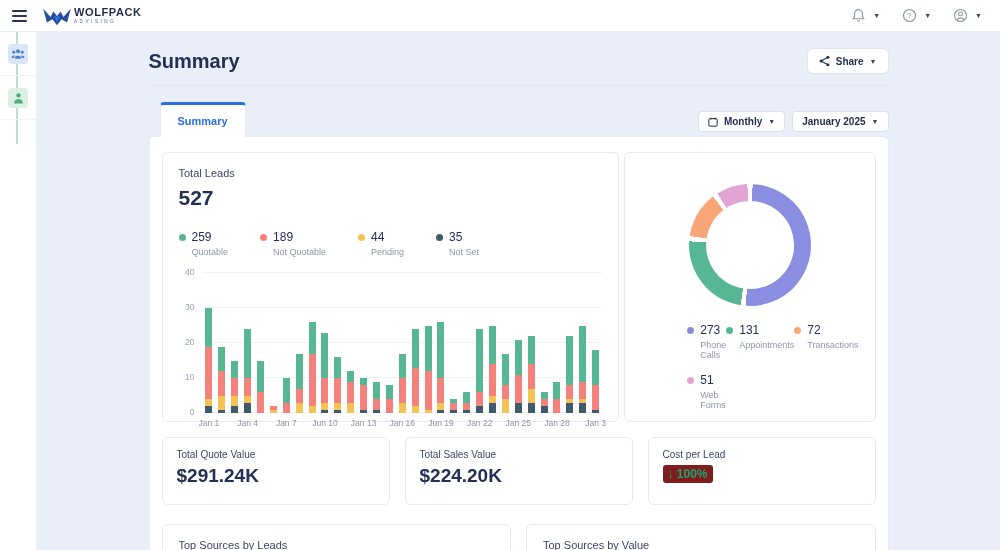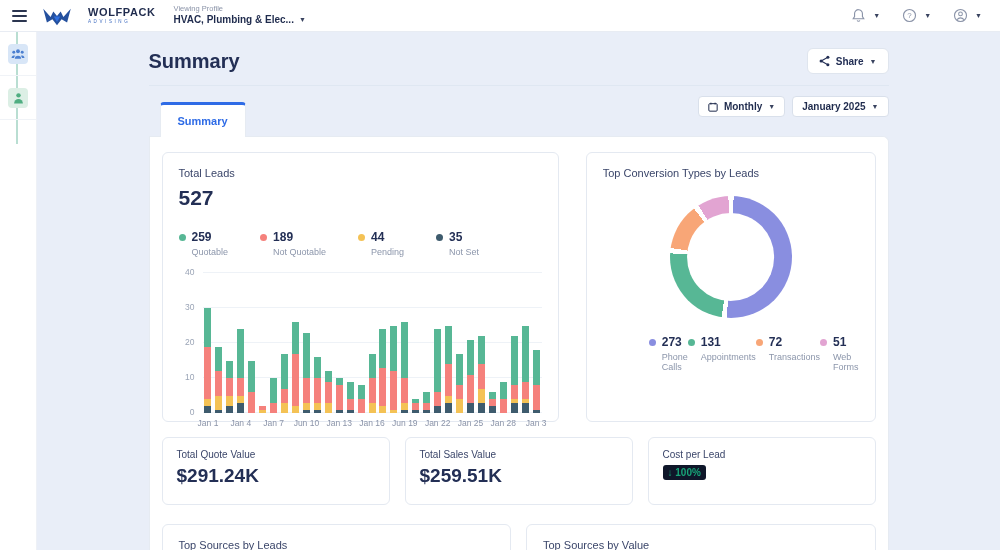--- a/index.html
+++ b/index.html
@@ -5,21 +5,21 @@
   * { margin:0; padding:0; box-sizing:border-box; }
   html,body { width:1000px; height:550px; overflow:hidden; background:#e9eef8;
     font-family:"Liberation Sans", sans-serif; color:#232f55; }
 
   
   .header { position:absolute; top:0; left:0; right:0; height:32px; background:#fff;
     border-bottom:1px solid #e8ecf3; display:flex; align-items:center; z-index:20; }
   .hamburger { width:34px; display:flex; flex-direction:column; gap:3px; align-items:center;
     cursor:pointer; padding-left:4px; }
   .hamburger div { width:15px; height:2px; background:#2b3550; border-radius:1px; }
-  .logo-wrap { display:flex; align-items:center; gap:16px; margin-left:8px; }
+  .logo-wrap { display:flex; align-items:center; gap:2px; margin-left:8px; }
   .logo-text { display:flex; flex-direction:column; line-height:1; }
   .logo-name { font-size:11px; font-weight:bold; letter-spacing:.6px; color:#1f2b4d; }
   .logo-sub { font-size:4.5px; letter-spacing:2.6px; color:#3f6cc0; margin-top:2px; }
   .profile-block { margin-left:18px; line-height:1.15; cursor:pointer; }
   .profile-label { font-size:7.5px; color:#8a93a8; }
   .profile-name { font-size:10px; font-weight:bold; color:#1f2b4d; display:flex; align-items:center; gap:5px; }
   .caret { font-size:7px; color:#39435f; }
   .main-nav { display:flex; align-items:center; gap:10px; margin-left:118px; }
   .nav-item { font-size:11px; font-weight:bold; color:#1f2b4d; padding:5px 10px; border-radius:4px;
     cursor:pointer; display:flex; align-items:center; gap:5px; }
@@ -47,67 +47,67 @@
   .page-title { font-size:20px; font-weight:bold; color:#232f55; }
   .share-btn { background:#fff; border:1px solid #dfe5ee; border-radius:6px; padding:6px 11px;
     font-size:10px; font-weight:bold; color:#232f55; display:flex; align-items:center; gap:6px; cursor:pointer; }
   .divider { border-bottom:1px solid #dfe7f2; margin-top:8px; }
 
   
   .tabs-row { margin-top:16px; height:35px; display:flex; align-items:flex-end; position:relative; z-index:3; }
   .tab { height:35px; background:#fff; border:1px solid #e6ebf2; border-bottom:none;
     border-top:3px solid #2e6be6; border-radius:4px 4px 0 0; padding:0 17px; margin-left:11px;
     display:flex; align-items:center; font-size:11px; font-weight:bold; color:#2e6be6; cursor:pointer; }
-  .tabs-right { margin-left:auto; display:flex; gap:7px; align-items:center; margin-bottom:20px; }
+  .tabs-right { margin-left:auto; display:flex; gap:7px; align-items:center; margin-bottom:5px; }
   .drop-btn { background:#fff; border:1px solid #d9e0eb; border-radius:4px; padding:4px 9px;
     font-size:10px; font-weight:bold; color:#1f2b4d; display:flex; align-items:center; gap:6px; cursor:pointer; }
 
   
   .panel { background:#fff; border:1px solid #e6ebf2; border-bottom:none; border-radius:0 6px 0 0;
     margin-top:-1px; padding:15px 12px 30px 12px; min-height:420px; position:relative; z-index:2; }
   .card { background:#fff; border:1px solid #e4e9f1; border-radius:6px; }
-  .row1 { display:flex; gap:27px; }
+  .row1 { display:flex; gap:5px; }
   .leads-card { width:475px; height:270px; padding:14px 16px; }
   .donut-card { flex:1; height:270px; padding:14px 16px; }
   .card-title { font-size:11px; color:#3b466a; }
   .big-num { font-size:21px; font-weight:bold; color:#232f55; margin-top:7px; }
 
   .legend-row { display:flex; gap:32px; margin-top:20px; }
   .lg-item { display:flex; flex-direction:column; }
   .lg-head { display:flex; align-items:center; gap:6px; }
   .lg-dot { width:7px; height:7px; border-radius:50%; }
-  .lg-val { font-size:12px; font-weight:bold; color:#232f55; }
+  .lg-val { font-size:12px; font-weight:normal; color:#232f55; }
   .lg-lab { font-size:9px; color:#8c96ab; margin-left:13px; margin-top:3px; }
 
   
   .chart-wrap { display:flex; margin-top:16px; }
   .ylabels { width:24px; position:relative; height:140px; }
   .ylab { position:absolute; right:8px; font-size:8.5px; color:#9aa4b6; }
   .plot { flex:1; position:relative; height:140px; }
   .gridline { position:absolute; left:0; right:0; height:1px; background:#eef2f7; }
   .bars { position:absolute; inset:0; display:flex; }
   .bar-cell { flex:1; display:flex; align-items:flex-end; justify-content:center; position:relative; }
   .bar { width:7px; display:flex; flex-direction:column-reverse; }
   .seg { width:100%; }
   .xtick { position:absolute; bottom:-15px; left:50%; transform:translateX(-50%);
     font-size:8.5px; color:#8b94a9; white-space:nowrap; }
 
   
   .donut { width:122px; height:122px; border-radius:50%; margin:17px auto 0; position:relative; }
   .donut-hole { position:absolute; left:50%; top:50%; width:72%; height:72%;
     transform:translate(-50%,-50%); background:#fff; border-radius:50%; }
-  .donut-legend { display:grid; grid-template-columns:1fr 1fr 1fr 1fr; row-gap:13px;
+  .donut-legend { display:grid; grid-template-columns:1fr 1fr 1fr; row-gap:13px;
     margin-top:17px; padding-left:46px; }
 
   
   .stats-row { display:flex; gap:15px; margin-top:15px; }
   .stat-card { flex:1; height:68px; padding:11px 14px; }
   .stat-label { font-size:10px; color:#3b466a; }
   .stat-value { font-size:19px; font-weight:bold; color:#232f55; margin-top:5px; }
-  .badge { display:inline-block; background:#0f172a; color:#18a478; font-size:10px; font-weight:bold;
+  .badge { display:inline-block; background:#7f1d1d; color:#18a478; font-size:12px; font-weight:bold;
     border-radius:3px; padding:2px 5px; margin-top:5px; }
 
   
   .bottom-row { display:flex; gap:15px; margin-top:19px; }
   .bottom-card { flex:1; height:90px; padding:14px 16px; }
 
   svg { display:block; }
 </style>
 </head>
 <body>
@@ -119,27 +119,20 @@
       <div></div>
     </div>
   <div class="logo-wrap">
     <svg width="30" height="22" viewBox="0 0 32 24">
       <path d="M1 4 L9 13 L12 7 L16 12 L20 7 L23 13 L31 4 L27 19 L21 15.5 L16 22 L11 15.5 L5 19 Z" fill="#24509e"></path>
       <path d="M12.5 12.5 L16 18.5 L19.5 12.5 Z" fill="#2f6fe0"></path>
     </svg>
     <div class="logo-text">
       <span class="logo-name">WOLFPACK</span>
       <span class="logo-sub">ADVISING</span>
-    </div>
-  </div>
-  <div class="profile-block">
-    <div class="profile-label">Viewing Profile</div>
-    <div class="profile-name">
-      <span>HVAC, Plumbing &amp; Elec...</span>
-      <span class="caret">▼</span>
     </div>
   </div>
   <div class="spacer"></div>
   <div class="header-icons">
     <div class="hicon">
       <svg width="15" height="15" viewBox="0 0 16 16">
         <path d="M8 1.8 a4.2 4.2 0 0 1 4.2 4.2 v3.2 l1.4 2.2 H2.4 l1.4 -2.2 V6 A4.2 4.2 0 0 1 8 1.8 Z" fill="none" stroke="#8a93a8" stroke-width="1.2"></path>
         <path d="M6.6 13.2 a1.5 1.5 0 0 0 2.8 0" fill="none" stroke="#8a93a8" stroke-width="1.2"></path>
       </svg>
       <span class="caret">▼</span>
@@ -505,21 +498,20 @@
                       <div class="seg" style="height: 24.5px; background: rgb(245, 129, 124);"></div>
                       <div class="seg" style="height: 35px; background: rgb(87, 183, 149);"></div>
                     </div>
                     <div class="xtick">Jan 3</div>
                   </div>
                 </div>
               </div>
           </div>
         </div>
         <div class="card donut-card">
-          <div class="card-title">Top Conversion Types by Leads</div>
           <div class="donut" style="background: conic-gradient(rgb(255, 255, 255) 0%, rgb(255, 255, 255) 0.7%, rgb(137, 142, 224) 0.7%, rgb(137, 142, 224) 51.1027%, rgb(255, 255, 255) 51.1027%, rgb(255, 255, 255) 51.8027%, rgb(255, 255, 255) 51.8027%, rgb(255, 255, 255) 52.5027%, rgb(87, 183, 149) 52.5027%, rgb(87, 183, 149) 75.9603%, rgb(255, 255, 255) 75.9603%, rgb(255, 255, 255) 76.6603%, rgb(255, 255, 255) 76.6603%, rgb(255, 255, 255) 77.3603%, rgb(248, 166, 119) 77.3603%, rgb(248, 166, 119) 89.6226%, rgb(255, 255, 255) 89.6226%, rgb(255, 255, 255) 90.3226%, rgb(255, 255, 255) 90.3226%, rgb(255, 255, 255) 91.0226%, rgb(226, 164, 210) 91.0226%, rgb(226, 164, 210) 99.3%, rgb(255, 255, 255) 99.3%, rgb(255, 255, 255) 100%);">
             <div class="donut-hole"></div>
           </div>
           <div class="donut-legend">
               <div class="lg-item">
                 <div class="lg-head">
                   <div class="lg-dot" style="background: rgb(137, 142, 224);"></div>
                   <span class="lg-val">273</span>
                 </div>
                 <div class="lg-lab">Phone Calls</div>
@@ -548,21 +540,21 @@
             </div>
         </div>
       </div>
       <div class="stats-row">
           <div class="card stat-card">
             <div class="stat-label">Total Quote Value</div>
             <div class="stat-value">$291.24K</div>
           </div>
           <div class="card stat-card">
             <div class="stat-label">Total Sales Value</div>
-            <div class="stat-value">$259.51K</div>
+            <div class="stat-value">$224.20K</div>
           </div>
           <div class="card stat-card"><div class="stat-label">Cost per Lead</div><div class="badge">↓ 100%</div></div>
         </div>
       <div class="bottom-row">
           <div class="card bottom-card">
             <div class="card-title">Top Sources by Leads</div>
           </div>
           <div class="card bottom-card">
             <div class="card-title">Top Sources by Value</div>
           </div>

